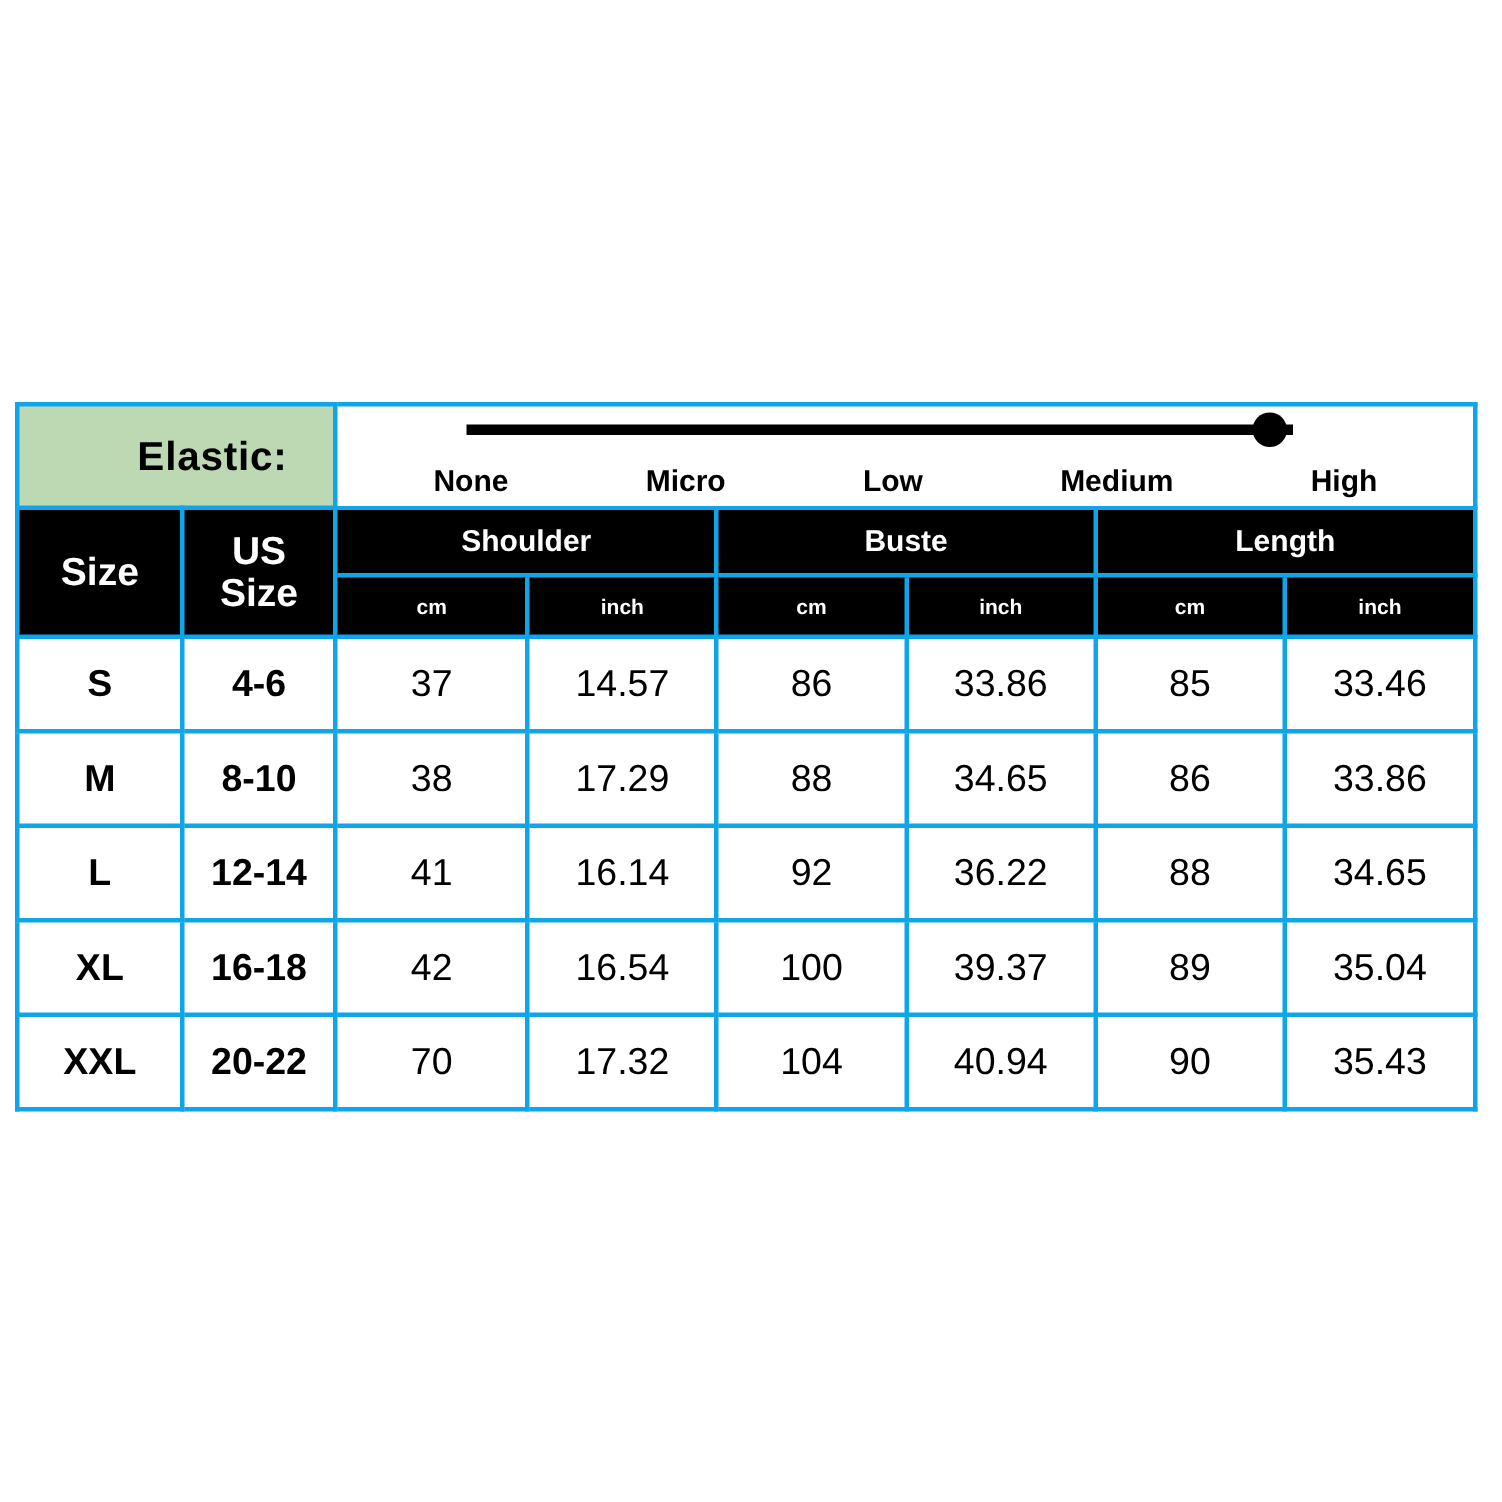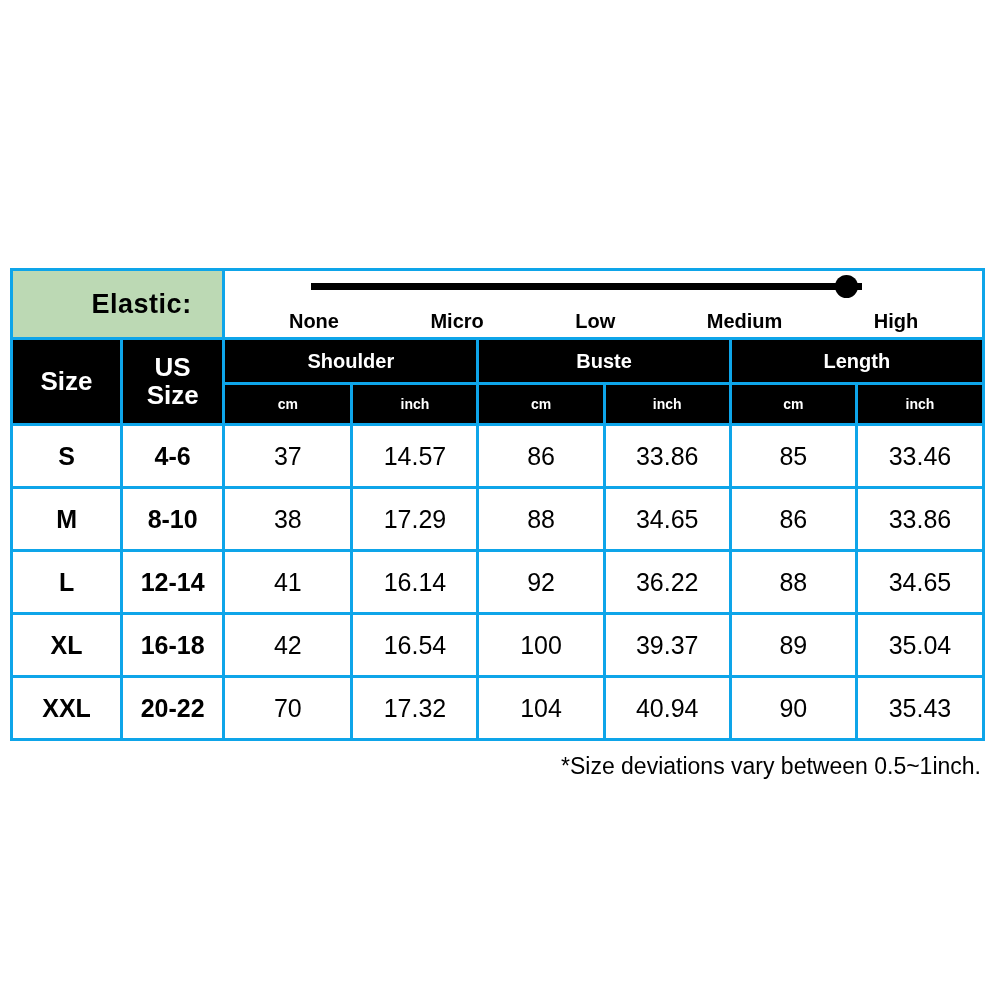--- a/index.html
+++ b/index.html
@@ -243,14 +243,13 @@
       <td class="val">70</td>
       <td class="val">17.32</td>
       <td class="val">104</td>
       <td class="val">40.94</td>
       <td class="val">90</td>
       <td class="val">35.43</td>
     </tr>
   </tbody>
     </table>
 
-  <div class="note">*Size deviations vary between 0.5~1inch.</div>
 </div>
 
 </body></html>

